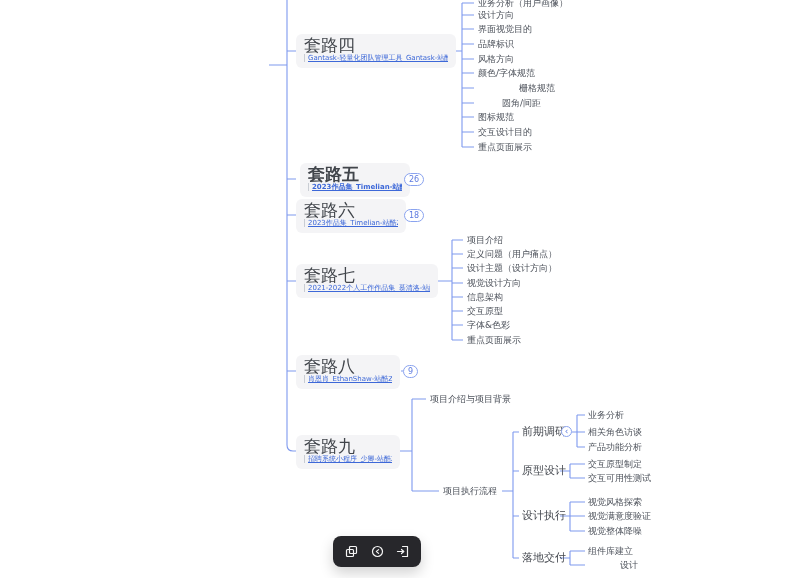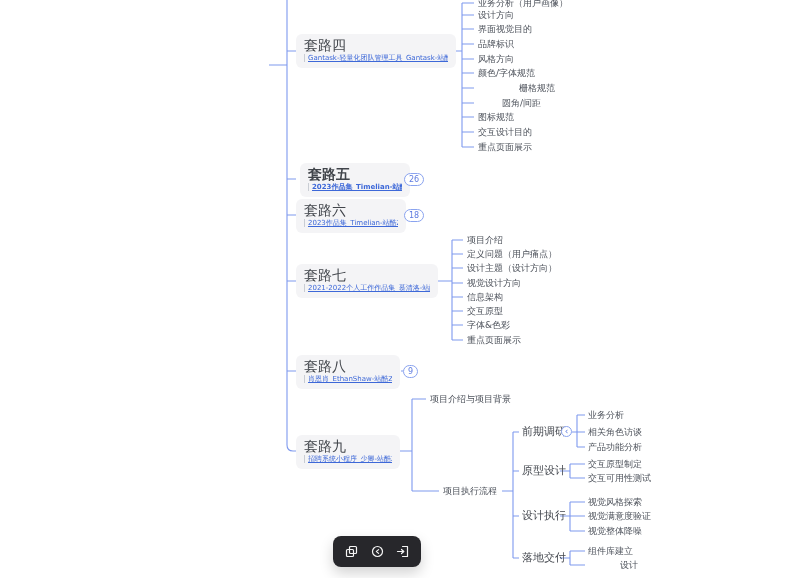--- a/index.html
+++ b/index.html
@@ -5,21 +5,21 @@
   html,body{margin:0;padding:0;background:#fff;}
   .canvas{position:relative;width:800px;height:578px;overflow:hidden;background:#fff;
     font-family:"DejaVu Sans","Liberation Sans",sans-serif;}
   .edges{position:absolute;left:0;top:0;width:800px;height:578px;}
   .edges path{fill:none;stroke:#7e99ee;stroke-width:1.1;}
   .root-node{position:absolute;left:91px;top:54px;width:178px;height:23px;background:#3e6bef;
     color:#fff;font-weight:bold;font-size:12px;text-align:center;line-height:23px;border-radius:5px;
     box-shadow:0 0 0 1.5px #fff,0 0 0 3px #a9c0f8;cursor:pointer;white-space:nowrap;}
   .node{position:absolute;background:#f4f4f6;border-radius:6px;padding:4px 8px 5px 8px;
     box-sizing:border-box;cursor:pointer;}
-  .node-title{font-size:14px;color:#41454b;line-height:14px;}
+  .node-title{font-size:17px;color:#41454b;line-height:14px;}
   .link-row{display:flex;align-items:center;margin-top:1px;max-width:100%;}
   .vdiv{width:1px;height:8px;background:#c9cdd4;margin-right:3px;flex:0 0 1px;}
   .node-link{font-size:7px;color:#3d68d8;text-decoration:underline;white-space:nowrap;
     overflow:hidden;display:block;}
   .leaf{position:absolute;transform:translateY(-50%);font-size:9px;color:#4d525b;
     white-space:nowrap;line-height:12px;cursor:pointer;}
   .stage{font-size:11px;color:#44484f;}
   .badge{position:absolute;background:#fff;border:1px solid #8aa3ef;color:#5f7ce0;font-size:8px;
     line-height:11px;border-radius:8px;padding:0 4px;cursor:pointer;}
   .toggle-circle{position:absolute;width:11px;height:11px;border:1px solid #8aa3ef;border-radius:50%;

